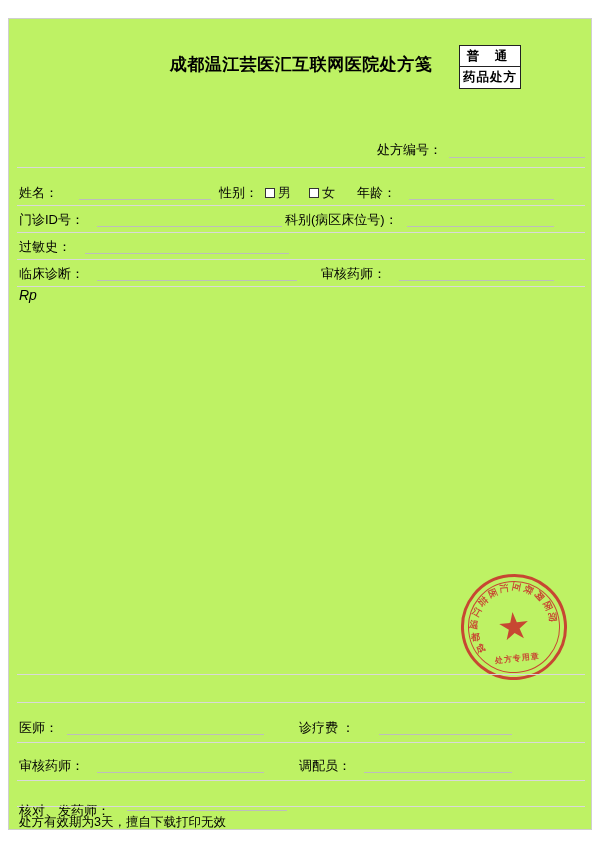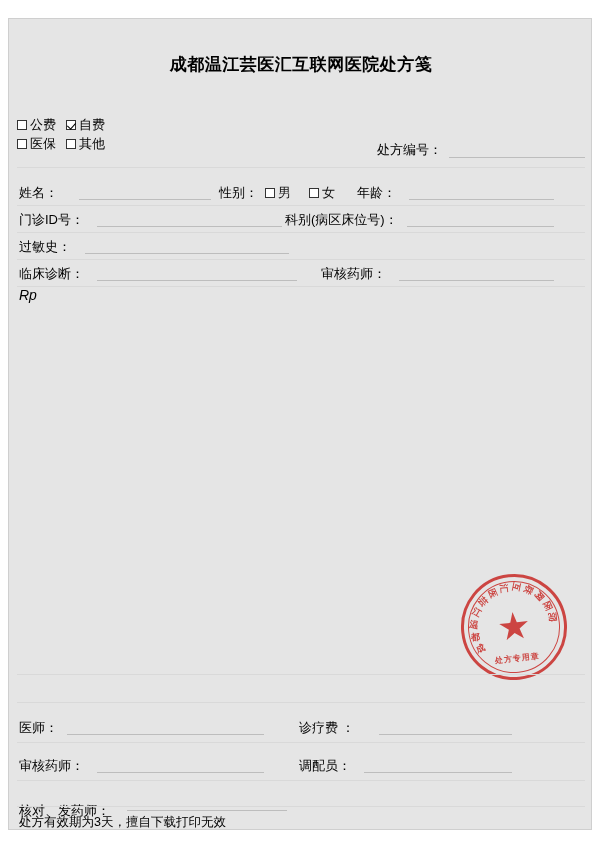--- a/index.html
+++ b/index.html
@@ -19,21 +19,21 @@
     overflow: hidden;
   }
   .sheet {
     position: absolute;
     left: 8px;
     top: 18px;
     width: 584px;
     height: 812px;
     border: 1px solid #cfcfcf;
     box-sizing: border-box;
-    background: #e5e5e5;
+    background: #bef264;
   }
 
   
   .title {
     position: absolute;
     left: 0;
     top: 34px;
     width: 584px;
     text-align: center;
     font-size: 17px;
@@ -230,43 +230,25 @@
   }
 </style>
 </head>
 <body>
 
 <div class="page">
   <div class="sheet">
 
     <div class="title">成都温江芸医汇互联网医院处方笺</div>
 
-
-    <div class="pay-block">
-      <div class="pay-row">
-        <div class="pay-item">
-          <span class="cbox"></span>
-          <span class="pay-label">公费</span>
-        </div>
-        <div class="pay-item">
-          <span class="cbox checked"></span>
-          <span class="pay-label">自费</span>
-        </div>
-      </div>
-      <div class="pay-row">
-        <div class="pay-item">
-          <span class="cbox"></span>
-          <span class="pay-label">医保</span>
-        </div>
-        <div class="pay-item">
-          <span class="cbox"></span>
-          <span class="pay-label">其他</span>
-        </div>
-      </div>
+    <div class="rx-type-box">
+      <div class="line1">普 通</div>
+      <div class="line2">药品处方</div>
     </div>
+
 
     <div class="rxno">处方编号：</div>
     <div class="rxno-line"></div>
     <div class="rule" style="top:148px;"></div>
 
     <div class="flabel" style="left:10px; top:165px;">姓名：</div>
     <div class="fline" style="left:70px; top:180px; width:132px;"></div>
 
     <div class="flabel" style="left:210px; top:165px;">性别：</div>
     <div class="pay-item" style="position:absolute; left:256px; top:165px;">

